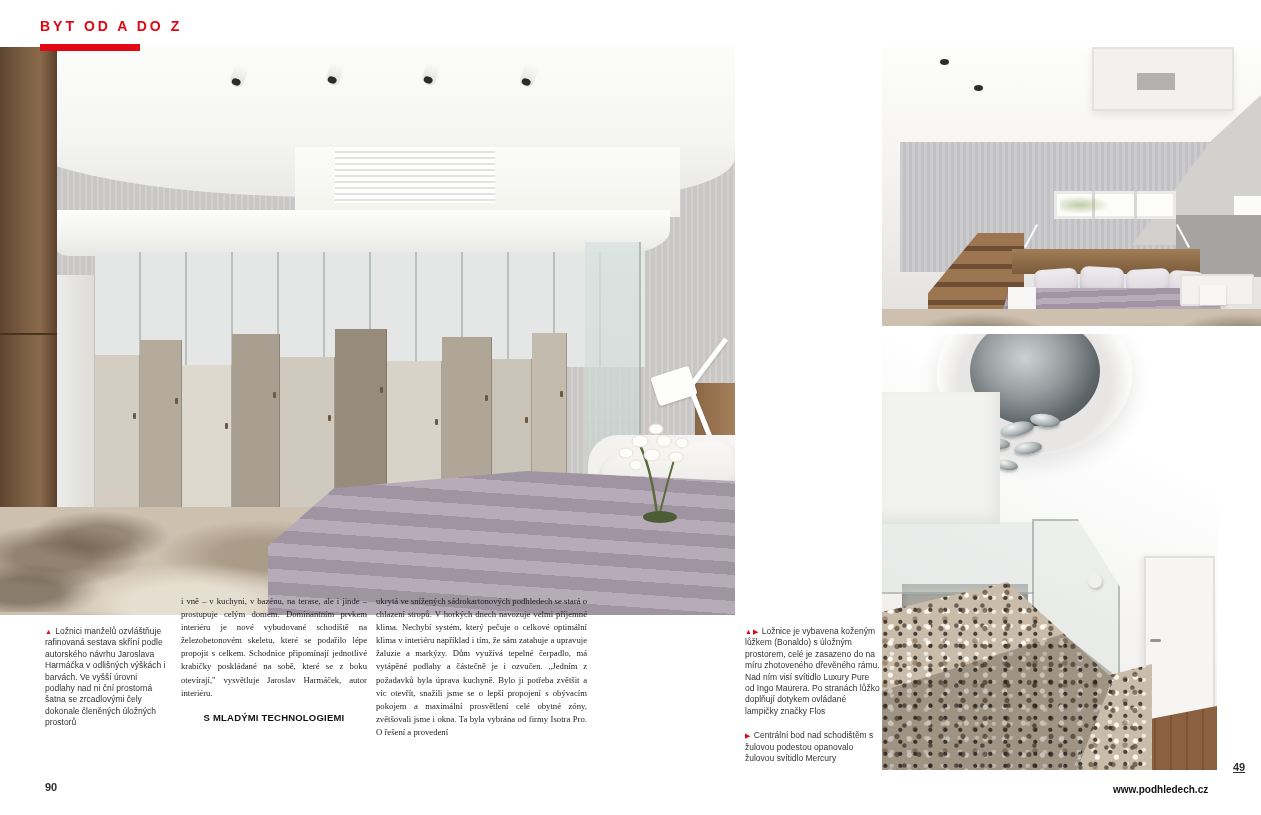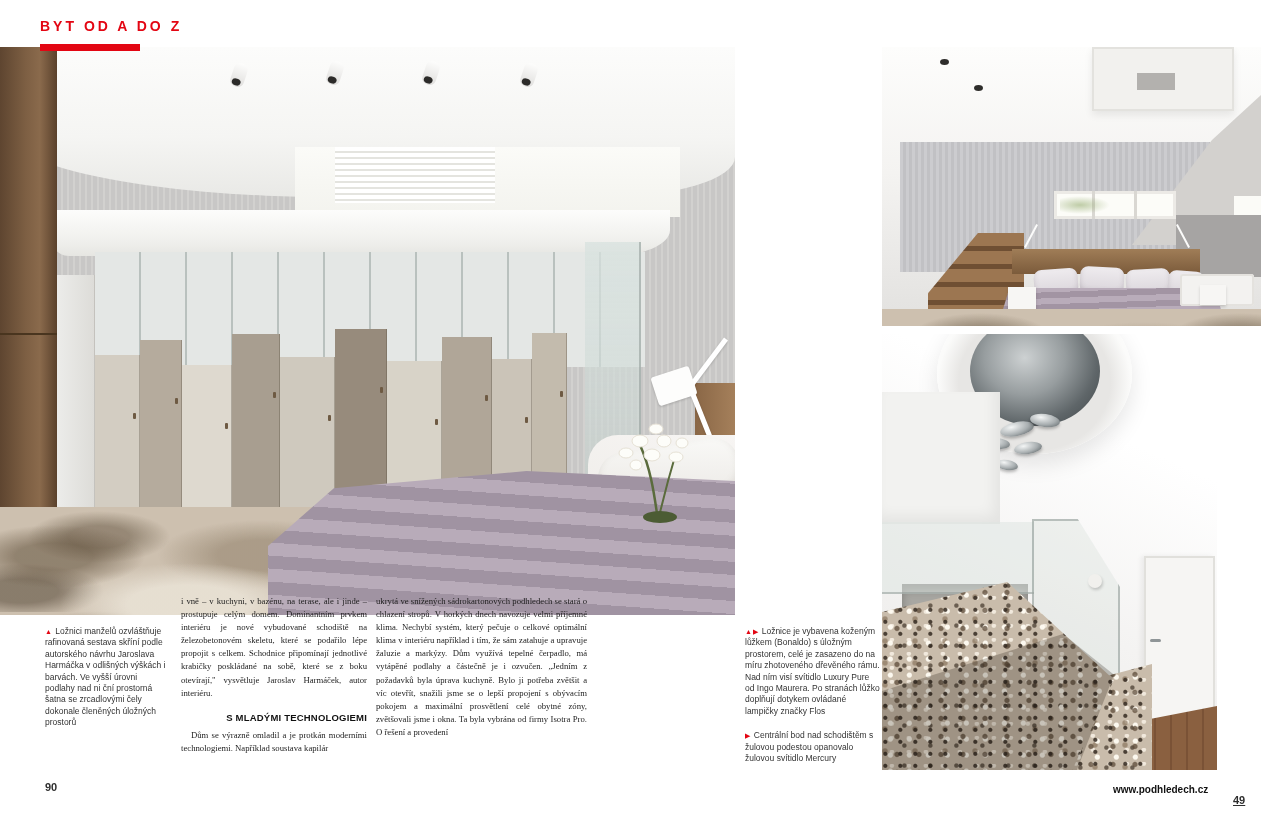--- a/index.html
+++ b/index.html
@@ -155,27 +155,27 @@
   #caption-left{left:45px;top:626px;width:124px;}
   #caption-right{left:745px;top:626px;width:136px;}
   #caption-right p{margin:0 0 13px 0;}
   .bodycol{position:absolute;top:595px;height:160px;overflow:hidden;
     font-family:"Liberation Serif",serif;font-size:8.7px;line-height:13.1px;
     color:#1d1d1d;text-align:justify;}
   #col1{left:181px;width:186px;}
   #col2{left:376px;width:211px;}
   .bodycol p{margin:0;}
   #article-heading{font-family:"Liberation Sans",sans-serif;font-weight:bold;
-    font-size:9.5px;letter-spacing:.2px;color:#111;margin:11px 0 5px 0;text-align:right;}
+    font-size:9.5px;letter-spacing:.2px;color:#111;margin:11px 0 5px 0;text-align:center;}
   .indent{text-indent:10px;}
 
   
   #page-num-left{position:absolute;left:45px;top:781px;font-size:11px;font-weight:bold;color:#2e2e2e;}
   #site-url{position:absolute;left:1113px;top:784px;font-size:10px;font-weight:bold;color:#111;}
-  #page-num-right{position:absolute;left:1233px;top:794px;font-size:11px;font-weight:bold;color:#2e2e2e;text-decoration:underline;}
+  #page-num-right{position:absolute;left:1233px;top:761px;font-size:11px;font-weight:bold;color:#2e2e2e;text-decoration:underline;}
 </style>
 </head>
 <body>
 
 <div id="page" data-name="magazine-spread">
 
   <div id="section-label" data-name="section-label">BYT OD A DO Z</div>
   <div id="section-bar" data-name="section-rule"></div>
 
   <div id="photo-main" class="photo" data-name="photo-bedroom-wardrobes">
@@ -301,21 +301,20 @@
     </p>
     <p data-name="caption-right-bottom">
       <span class="tri" data-name="triangle-marker">▶</span>
       <span>Centrální bod nad schodištěm s žulovou podestou opanovalo žulovou svítidlo Mercury</span>
     </p>
   </div>
 
   <div class="bodycol" id="col1" data-name="article-column-1">
     <p data-name="article-paragraph">i vně – v kuchyni, v bazénu, na terase, ale i jinde – prostupuje celým domem. Dominantním prvkem interiéru je nové vybudované schodiště na železobetonovém skeletu, které se podařilo lépe propojit s celkem. Schodnice připomínají jednotlivé krabičky poskládané na sobě, které se z boku otevírají," vysvětluje Jaroslav Harmáček, autor interiéru.</p>
     <p id="article-heading" data-name="article-subheading">S MLADÝMI TECHNOLOGIEMI</p>
-    <p class="indent" data-name="article-paragraph">Dům se výrazně omladil a je protkán moderními technologiemi. Například soustava kapilár</p>
   </div>
   <div class="bodycol" id="col2" data-name="article-column-2">
     <p data-name="article-paragraph">ukrytá ve snížených sádrokartonových podhledech se stará o chlazení stropů. V horkých dnech navozuje velmi příjemné klima. Nechybí systém, který pečuje o celkové optimální klima v interiéru například i tím, že sám zatahuje a upravuje žaluzie a markýzy. Dům využívá tepelné čerpadlo, má vytápěné podlahy a částečně je i ozvučen. „Jedním z požadavků byla úprava kuchyně. Bylo ji potřeba zvětšit a víc otevřít, snažili jsme se o lepší propojení s obývacím pokojem a maximální prosvětlení celé obytné zóny, zvětšovali jsme i okna. Ta byla vybrána od firmy Isotra Pro. O řešení a provedení</p>
   </div>
 
   <div id="page-num-left" data-name="page-number-left">90</div>
   <div id="site-url" data-name="magazine-website">www.podhledech.cz</div>
   <div id="page-num-right" data-name="page-number-right">49</div>
 
 </div>

